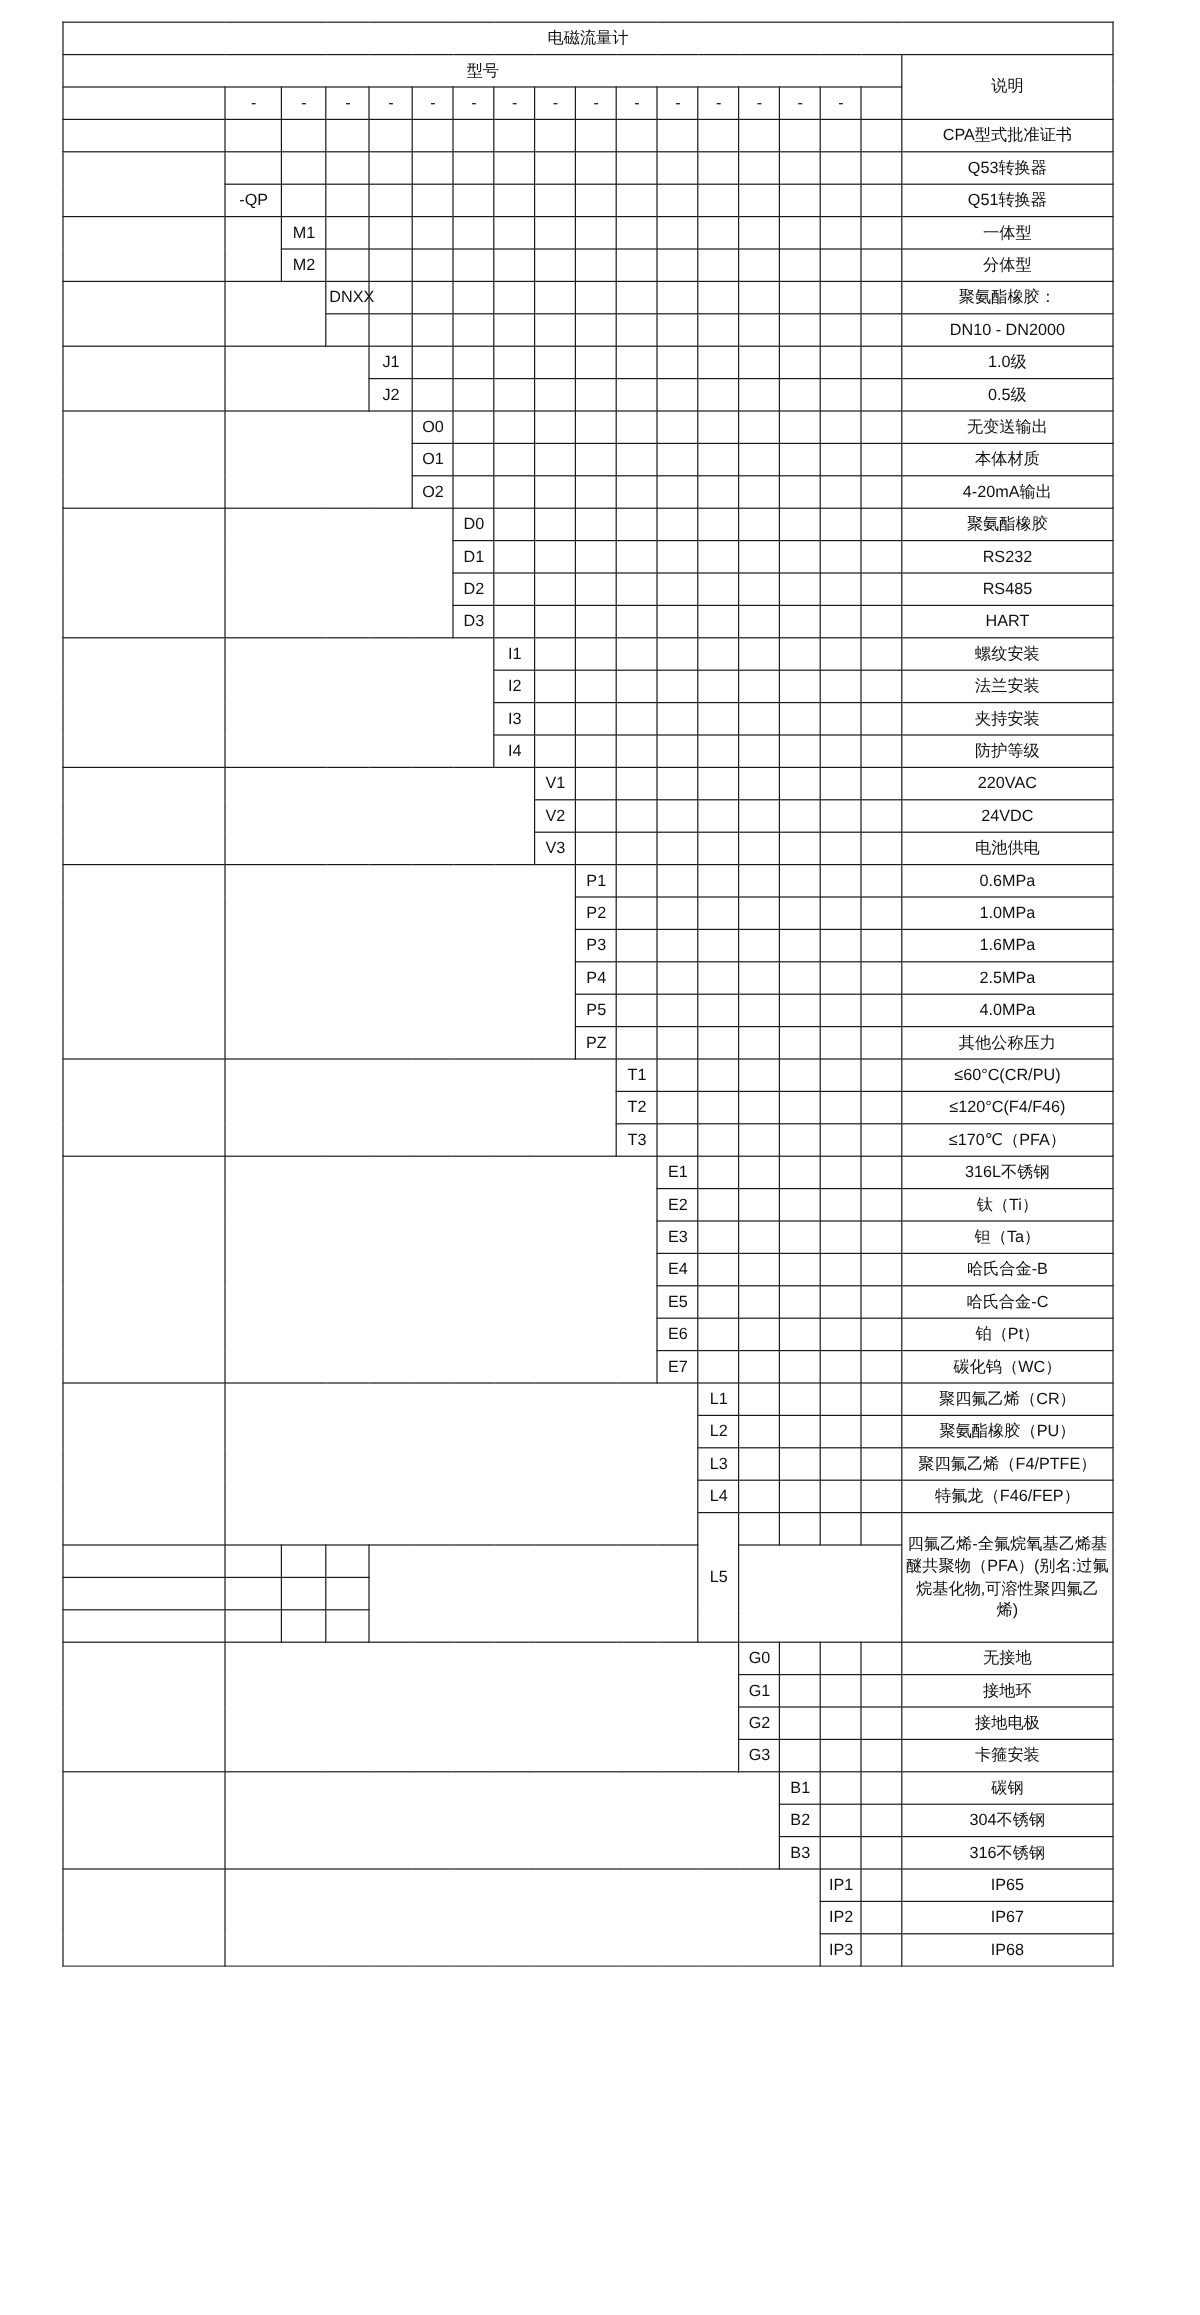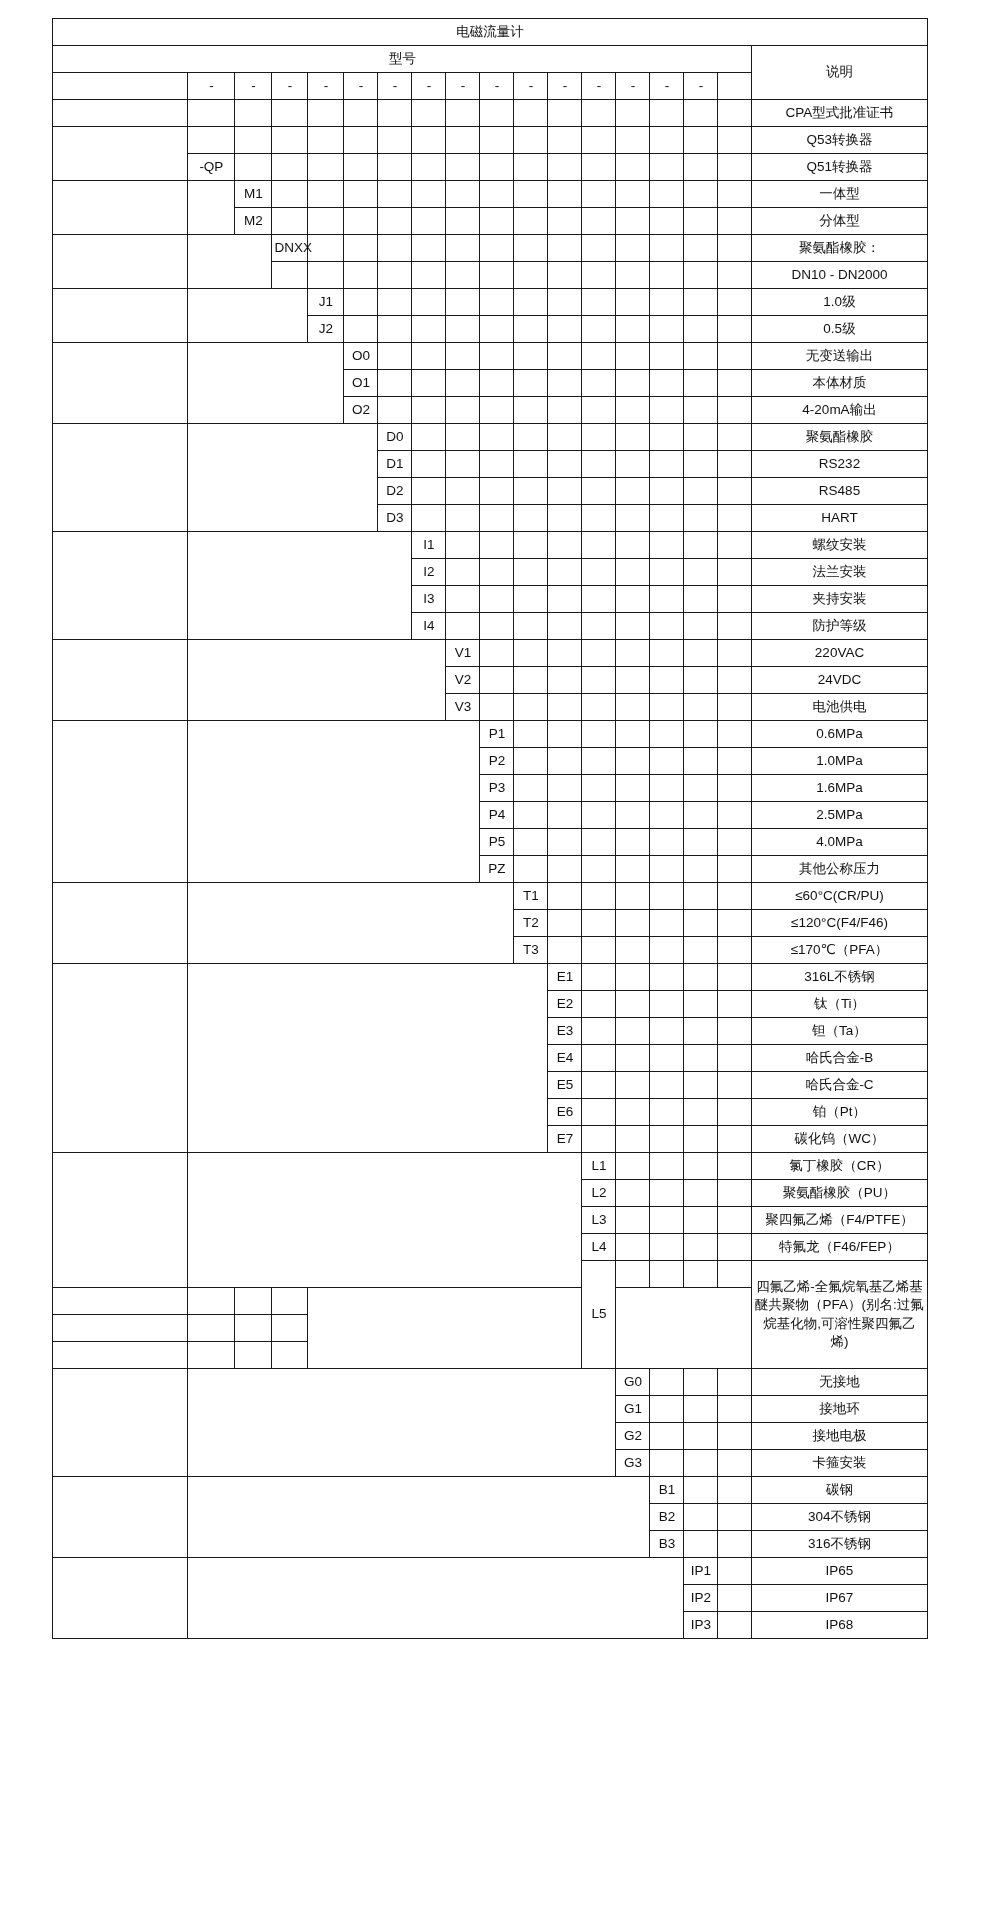--- a/index.html
+++ b/index.html
@@ -640,21 +640,21 @@
           <td class="desc" rowspan="1">碳化钨（WC）</td>
         </tr>
         <tr>
           <td class="blue" rowspan="5">衬里材料</td>
           <td class="blue" colspan="11" rowspan="5"></td>
           <td class="code" rowspan="1">L1</td>
           <td></td>
           <td></td>
           <td></td>
           <td></td>
-          <td class="desc" rowspan="1">氯丁橡胶（CR）</td>
+          <td class="desc" rowspan="1">聚四氟乙烯（CR）</td>
         </tr>
         <tr>
           <td class="code" rowspan="1">L2</td>
           <td></td>
           <td></td>
           <td></td>
           <td></td>
           <td class="desc" rowspan="1">聚氨酯橡胶（PU）</td>
         </tr>
         <tr>

